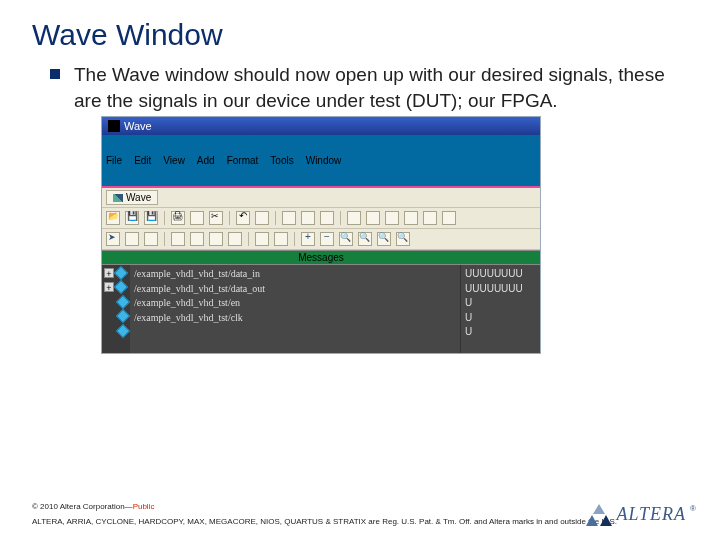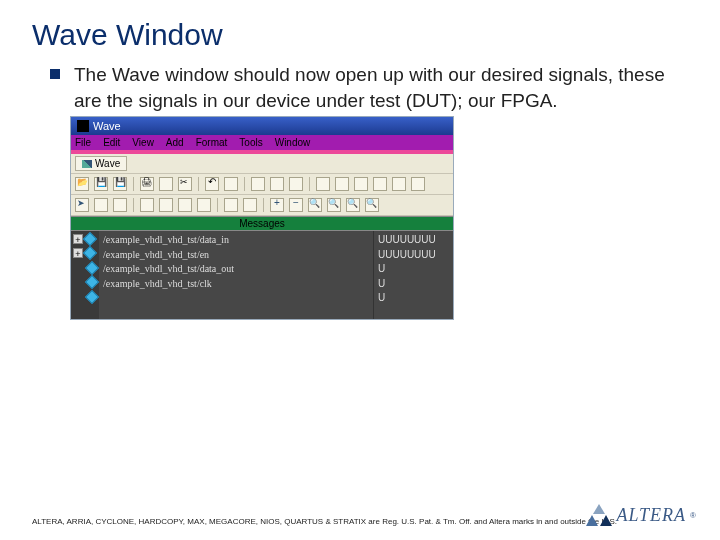--- a/index.html
+++ b/index.html
@@ -22,41 +22,41 @@
     color: #222;
   }
   .bullet {
     flex: 0 0 auto;
     width: 10px; height: 10px;
     background: #0b2e6b;
     margin-top: 7px;
   }
   
   .shot {
-    margin-left: 70px;
-    width: 384px;
+    margin-left: 101px;
+    width: 440px;
     border: 1px solid #9ab;
   }
   .shot-title {
     background: #2a4eb0;
     background: linear-gradient(#3860c8, #1c3a90);
     color: #fff; font-size: 11px;
     padding: 3px 6px;
     display: flex; align-items: center; gap: 4px;
   }
   .shot-title::before {
     content: ""; width: 12px; height: 12px;
     background: #000; display: inline-block;
   }
   .shot-menu {
-    background: #a21caf;
+    background: #0369a1;
     font-size: 10px;
-    padding: 2px 4px;
+    padding: 20px 4px;
     display: flex; gap: 12px;
-    border-bottom: 4px solid #ec4899;
+    border-bottom: 2px solid #ec4899;
   }
   .shot-tabbar {
     background: #ece9d8;
     padding: 2px 4px;
     display: flex; align-items: center; gap: 4px;
     border-bottom: 1px solid #c8c4b4;
   }
   .shot-tab {
     display: inline-flex; align-items: center; gap: 3px;
     background: #f6f4e8;
@@ -121,21 +121,21 @@
   .sig-line { height: 14.5px; line-height:14.5px; white-space:nowrap; overflow:hidden; }
   
   .footer {
     position: absolute; left: 32px; right: 32px; bottom: 14px;
     font-size: 8px; color: #222;
   }
   .footer .row1 { margin-bottom: 6px; }
   .footer .pub { color: #d02800; }
   .logo {
     position: absolute; right: 24px; bottom: 14px;
-    display: flex; align-items: center; gap: 4px;
+    display: flex; align-items: flex-start; gap: 4px;
   }
   .logo-tri {
     width: 26px; height: 22px; position: relative;
   }
   .logo-tri::before, .logo-tri::after, .logo-tri span {
     content: ""; position: absolute;
     width: 0; height: 0;
     border-left: 6px solid transparent;
     border-right: 6px solid transparent;
   }
@@ -246,35 +246,38 @@
           <span style="width:12px"></span>
           <span class="diamond"></span>
         </div>
       <div class="ctrl-row">
           <span style="width:12px"></span>
           <span class="diamond"></span>
         </div>
     </div>
     <div class="col-name">
       <div class="sig-line">/example_vhdl_vhd_tst/data_in</div>
+      <div class="sig-line">/example_vhdl_vhd_tst/data_out</div>
       <div class="sig-line">/example_vhdl_vhd_tst/en</div>
-      <div class="sig-line">/example_vhdl_vhd_tst/data_out</div>
       <div class="sig-line">/example_vhdl_vhd_tst/clk</div>
     </div>
     <div class="col-val">
       <div class="sig-line">UUUUUUUU</div>
       <div class="sig-line">UUUUUUUU</div>
       <div class="sig-line">U</div>
       <div class="sig-line">U</div>
       <div class="sig-line">U</div>
     </div>
   </div>
 </div>
 
 <div class="footer">
+  <div class="row1">
+    <span>© 2010 Altera Corporation—</span><span class="pub">Public</span>
+  </div>
   <div>ALTERA, ARRIA, CYCLONE, HARDCOPY, MAX, MEGACORE, NIOS, QUARTUS &amp; STRATIX are Reg. U.S. Pat. &amp; Tm. Off. and Altera marks in and outside the U.S.</div>
 </div>
 
 <div class="logo">
   <span class="logo-tri">
     <span class="t1"></span>
       <span class="t2"></span>
       <span class="t3"></span>
   </span>
   <span class="logo-text">ALTERA</span>

